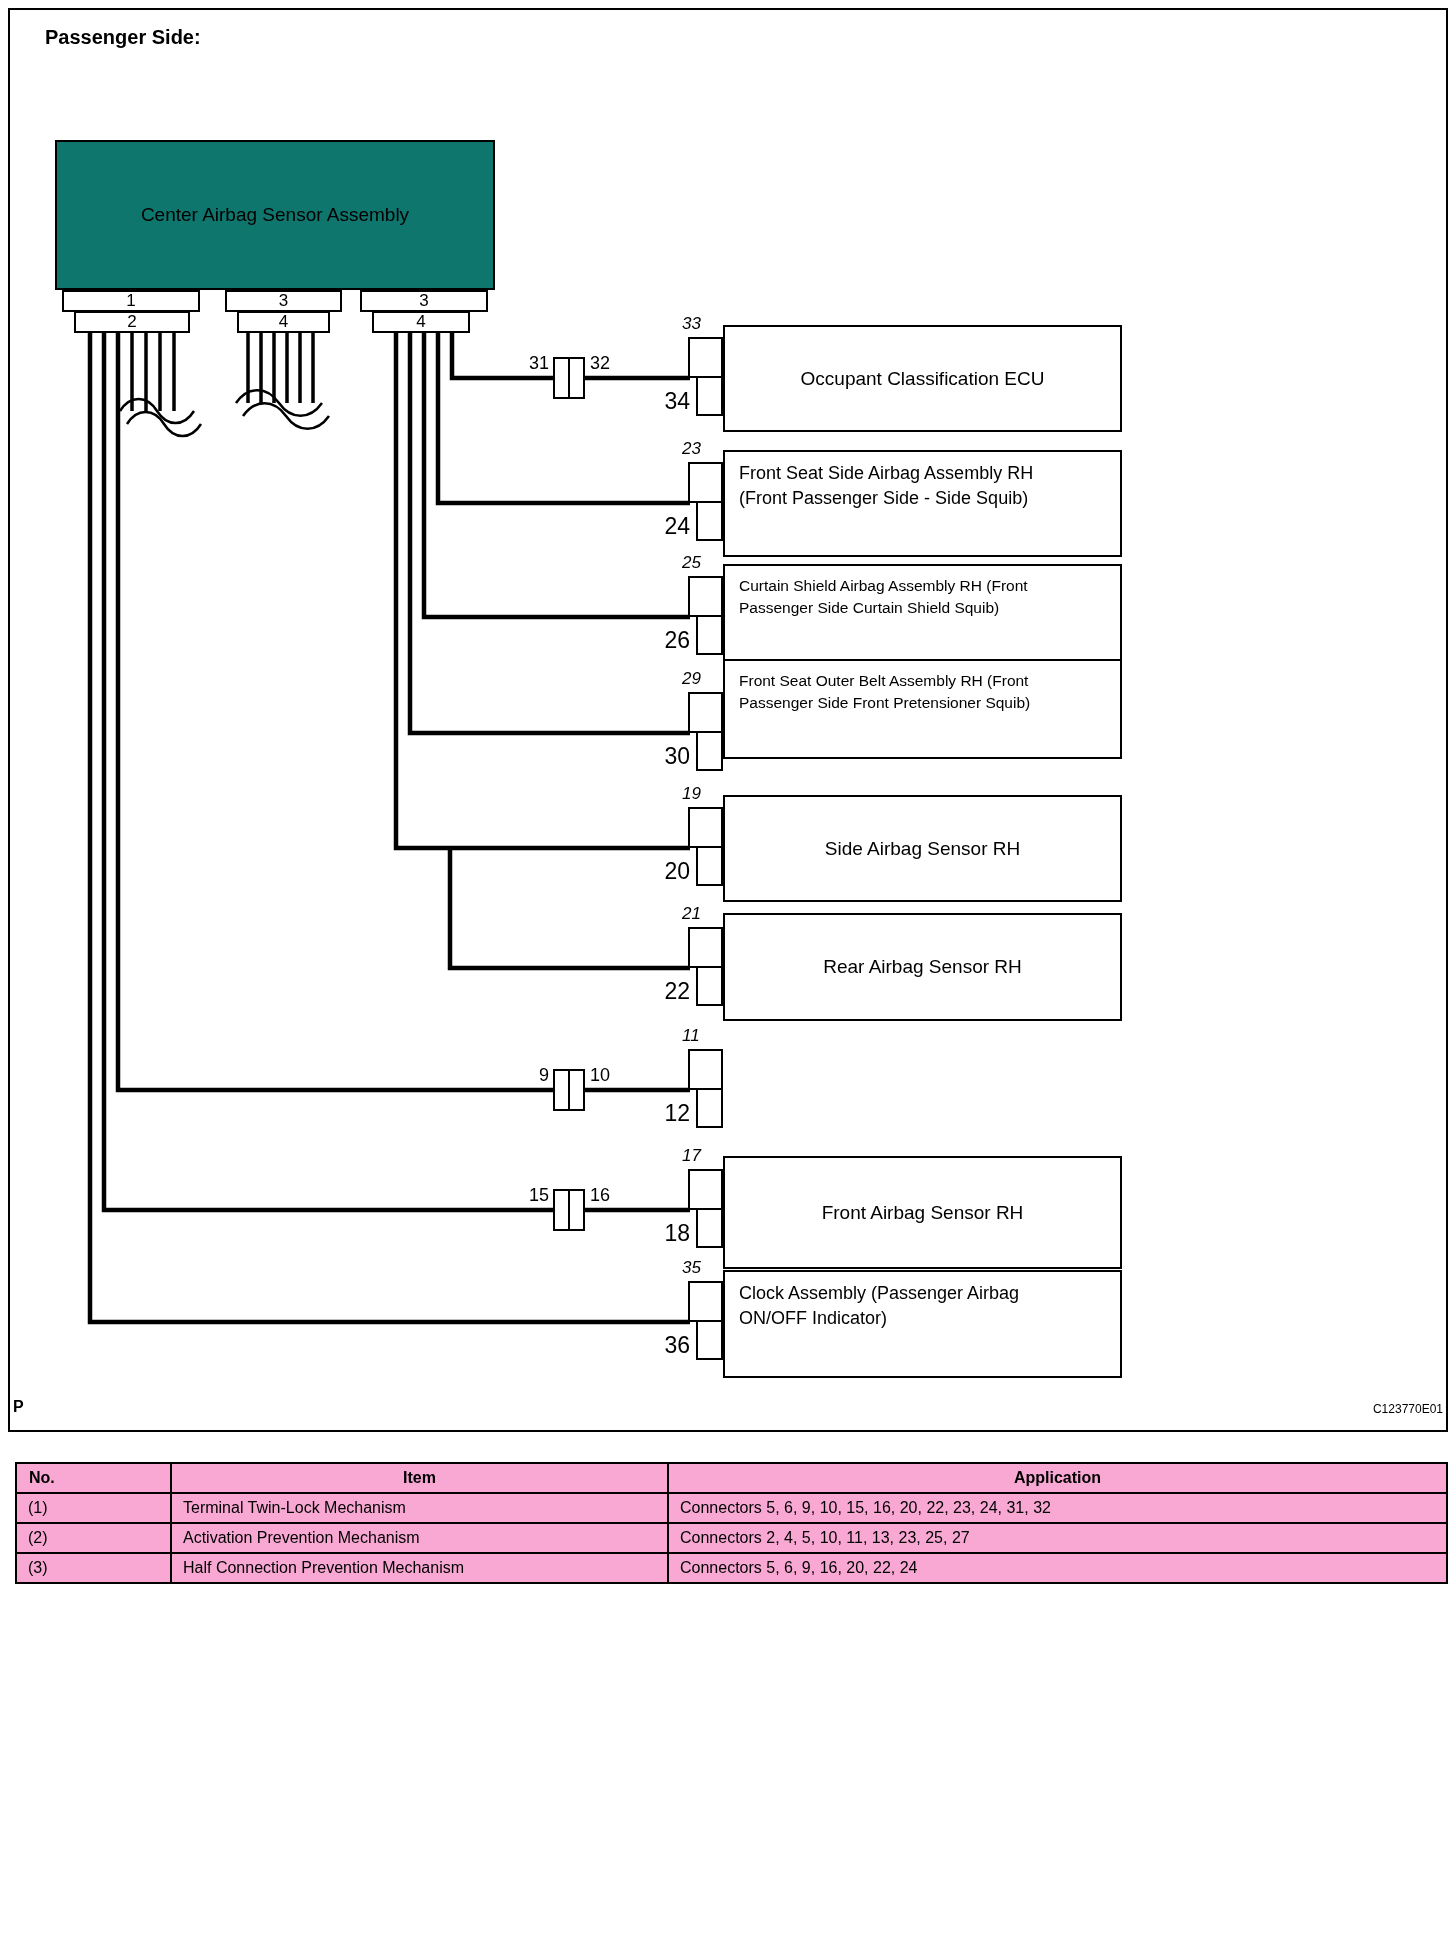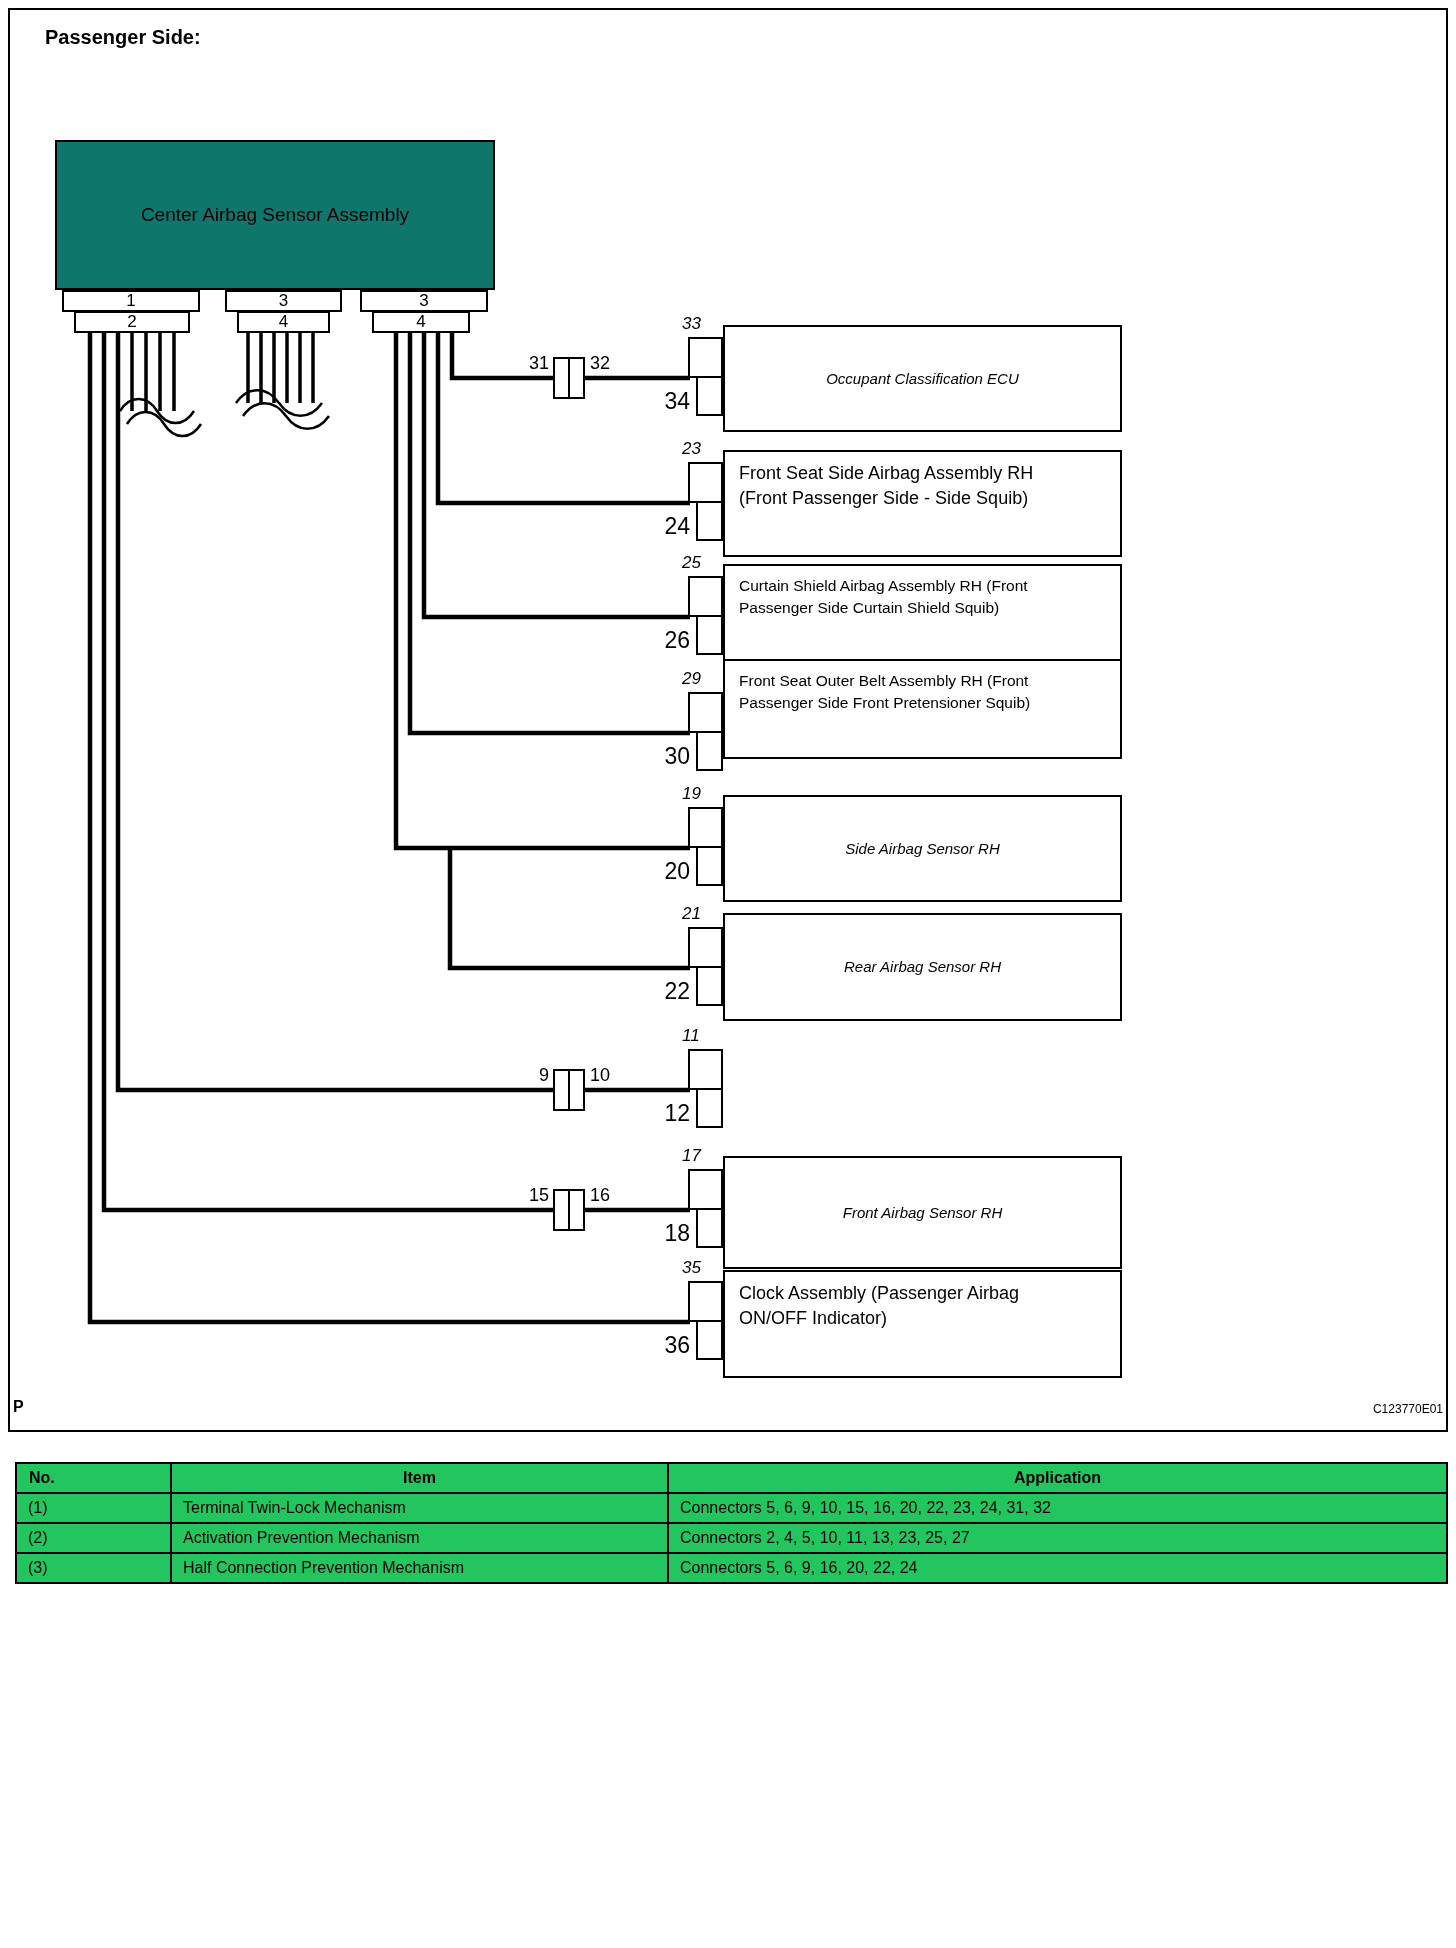--- a/index.html
+++ b/index.html
@@ -50,37 +50,37 @@
   }
   .cbox {
     position: absolute; left: 723px; width: 399px;
     border: 2.5px solid #000; background: #fff;
   }
   .cbox.center {
     display: flex; flex-direction: column; align-items: center; justify-content: center;
     text-align: center;
   }
   .cbox.topalign { padding: 9px 12px 0 14px; }
-  .f19 { font-size: 15px; line-height: 26px; font-style: italic; }
+  .f19 { font-size: 19px; line-height: 26px; }
   .f18 { font-size: 18px; line-height: 25px; }
   .f155 { font-size: 15.5px; line-height: 22px; }
   .ic { position: absolute; display: flex; }
   .ic .cell { width: 17px; height: 42px; border: 2.5px solid #000; background: #fff; }
   .ic .cell + .cell { margin-left: -2.5px; }
   .ic-num { position: absolute; width: 46px; font-size: 18px; }
   .ic-num.l { text-align: right; }
   .page-letter { position: absolute; left: 13px; top: 1398px; font-size: 16px; font-weight: bold; }
   .fig-code { position: absolute; left: 1280px; top: 1402px; width: 163px; text-align: right; font-size: 12px; }
   table.legend {
     position: absolute; left: 15px; top: 1462px; width: 1433px;
     border-collapse: collapse; table-layout: fixed;
     font-size: 16px;
   }
   table.legend th, table.legend td {
-    border: 2px solid #000; height: 30px; background: #22c55e;
+    border: 2px solid #000; height: 30px; background: #f9a8d4;
   }
   table.legend th { font-weight: bold; text-align: center; }
   table.legend th.no-col { text-align: left; padding-left: 12px; }
   table.legend td { text-align: left; padding-left: 11px; }
   .col-no { width: 155px; }
   .col-item { width: 497px; }
 </style>
 </head>
 <body>
 

